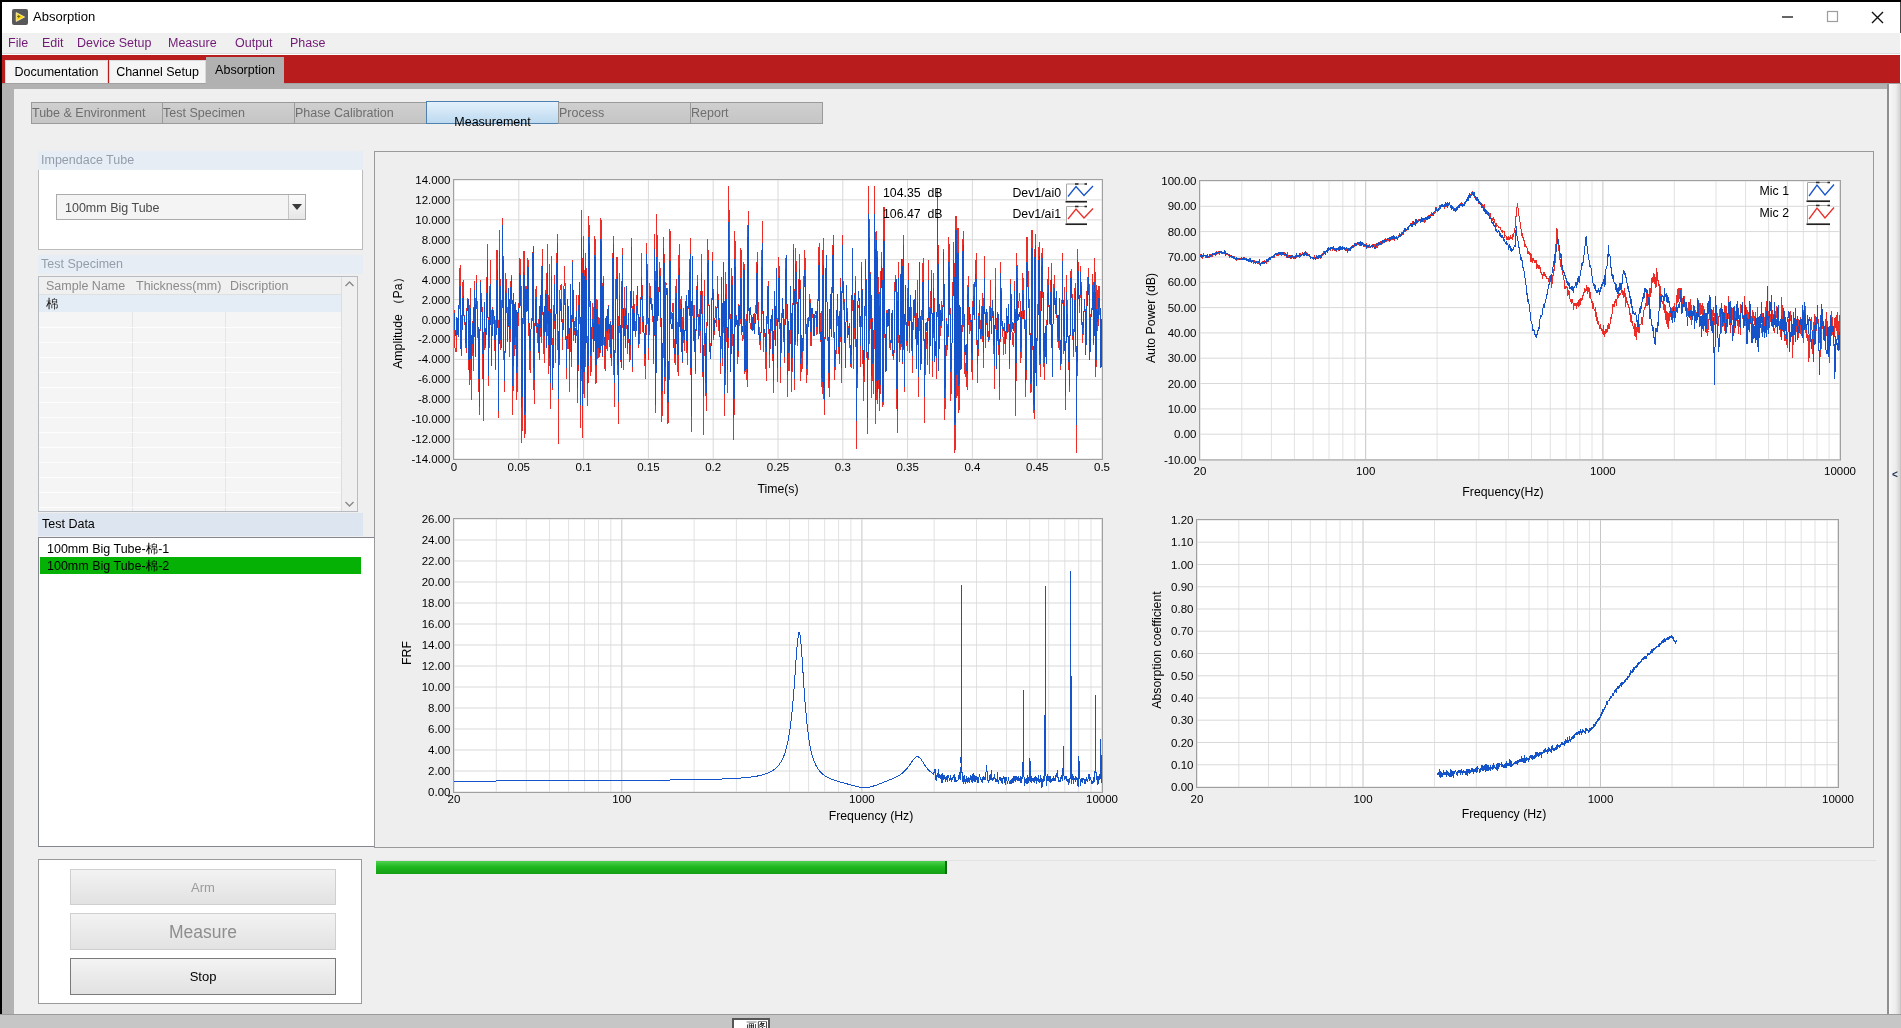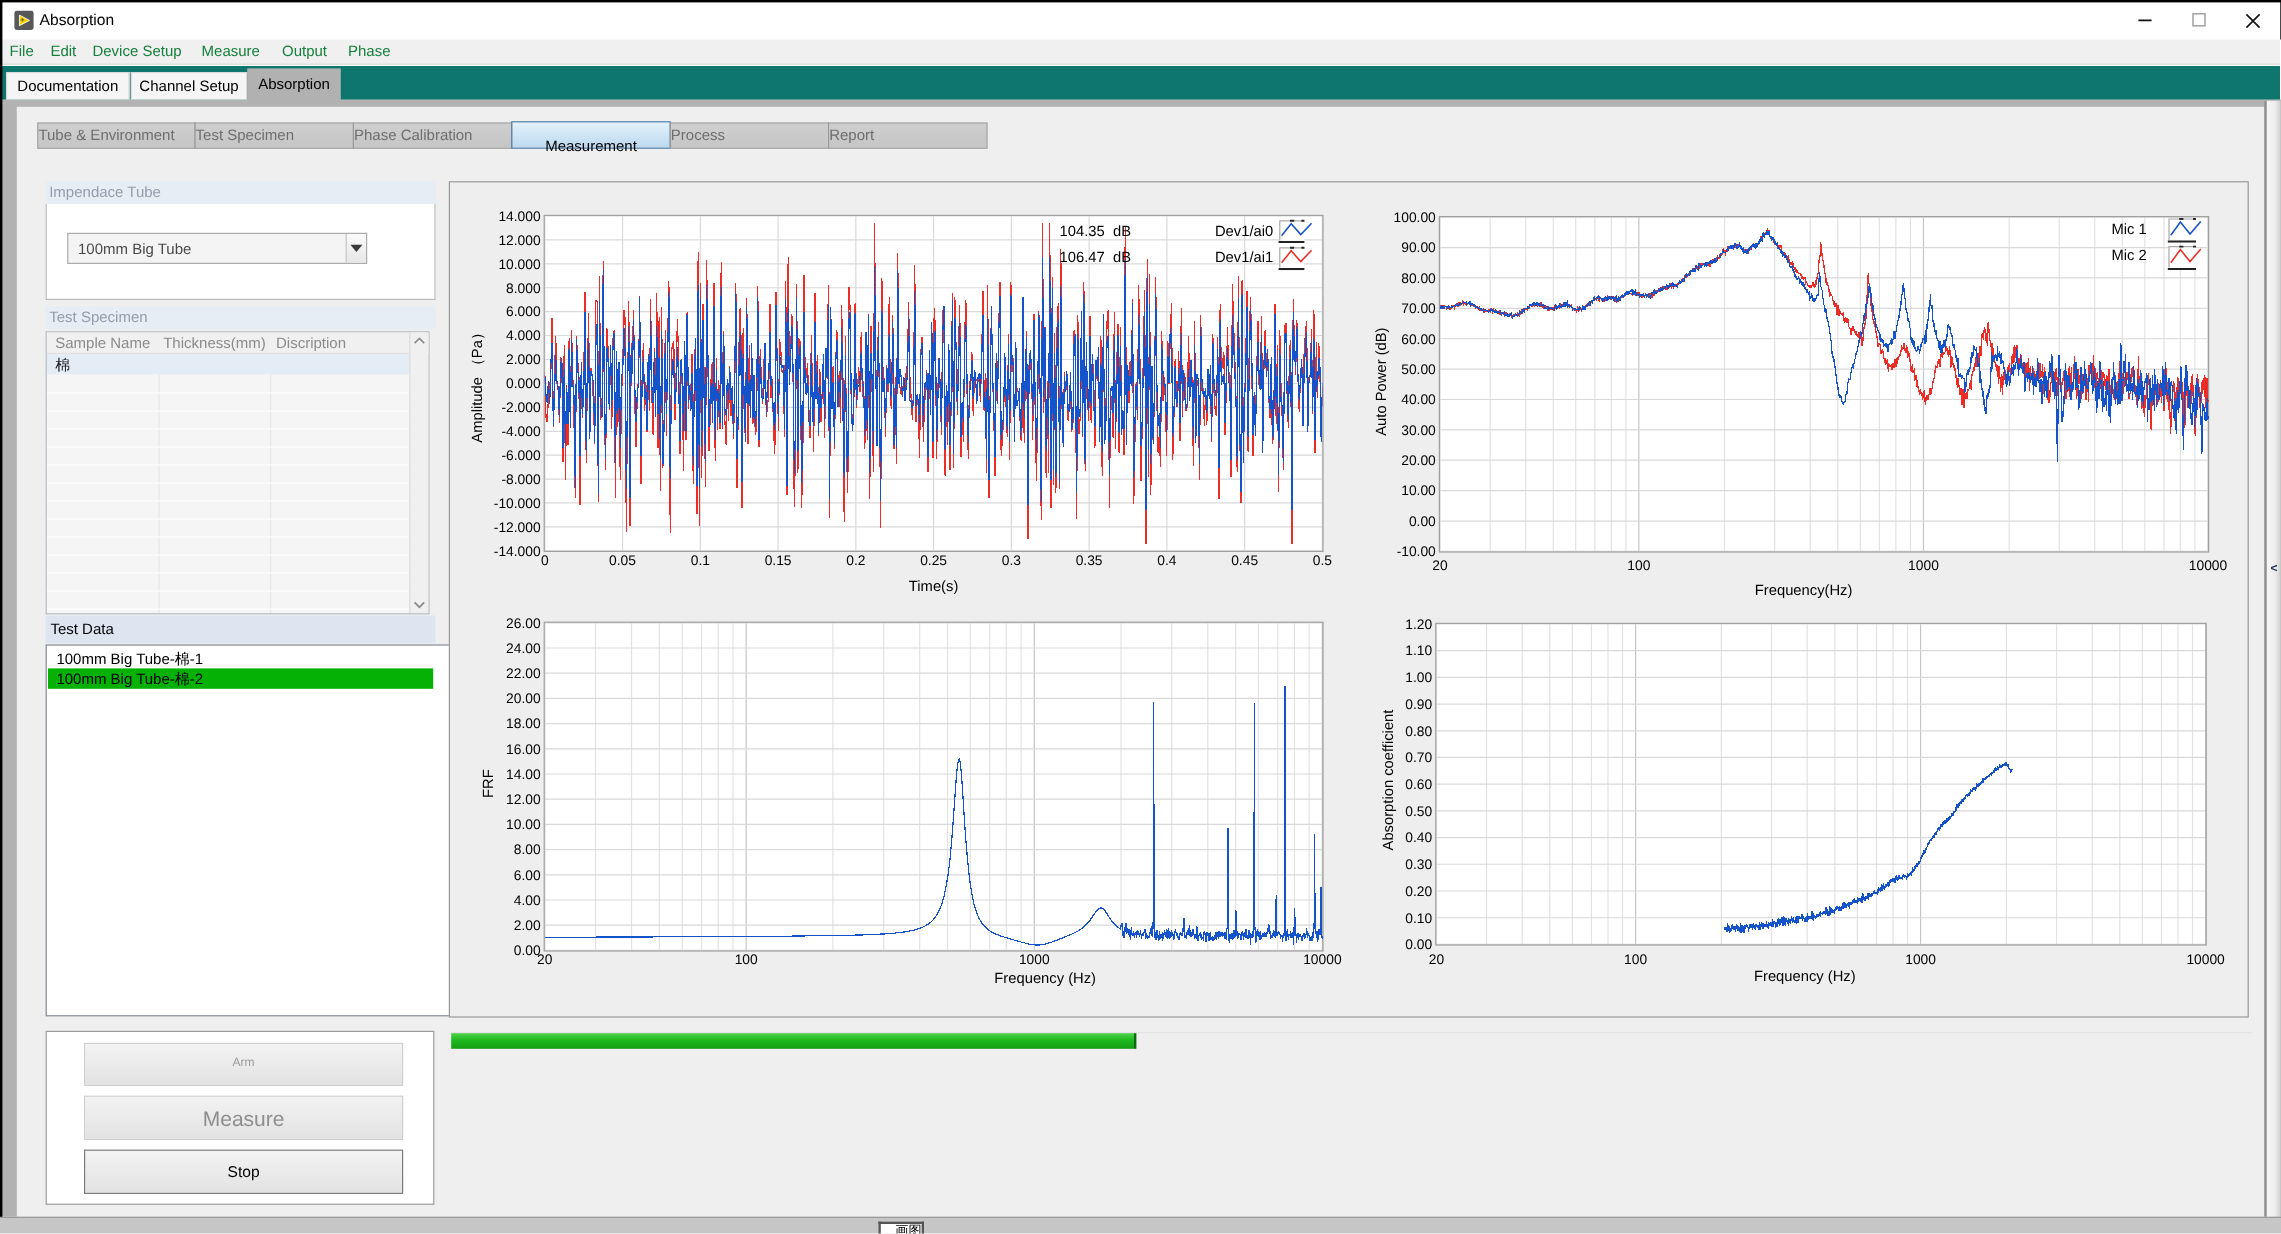--- a/index.html
+++ b/index.html
@@ -2,22 +2,22 @@
 <html><head><meta charset="utf-8"><style>
 *{margin:0;padding:0;box-sizing:border-box}
 html,body{width:1901px;height:1028px;overflow:hidden}
 body{font-family:"Liberation Sans",sans-serif;background:#fff;position:relative}
 #titlebar{position:absolute;left:0;top:0;width:1901px;height:33px;background:#fff;border-top:1px solid #000;border-left:1px solid #000;border-right:1px solid #4a4a4a}
 #appicon{position:absolute;left:11px;top:8px;width:16px;height:16px;background:#58585a;border-radius:2px}
 #appicon svg{position:absolute;left:0;top:0}
 #title{position:absolute;left:32px;top:8px;font-size:13px;color:#000}
 .winbtn{position:absolute;top:0;height:29px;width:45px;color:#111}
 #menubar{position:absolute;left:1px;top:33px;width:1899px;height:21px;background:#f0f0f0;border-bottom:1px solid #ddd}
-.menu{position:absolute;top:3px;font-size:12.5px;color:#15803d}
-#tabstrip{position:absolute;left:1px;top:55px;width:1899px;height:28px;background:#0f766e}
+.menu{position:absolute;top:3px;font-size:12.5px;color:#701a75}
+#tabstrip{position:absolute;left:1px;top:55px;width:1899px;height:28px;background:#b91c1c}
 .tab{position:absolute;top:5px;height:23px;background:#f5f5f5;border:1px solid #dadada;border-bottom:none;font-size:12.5px;color:#000;text-align:center;padding-top:4px}
 #tabsel{position:absolute;top:2px;height:29px;background:#b1b1b1;font-size:12.5px;color:#000;text-align:center;padding-top:6px;z-index:3}
 #tabline{position:absolute;left:0px;top:83px;width:1901px;height:1px;background:#a2a2a2}
 #page{position:absolute;left:1px;top:84px;width:1900px;height:930px;background:#b2b2b2}
 #panel{position:absolute;left:13px;top:5px;width:1873px;height:925px;background:#efefef}
 .pbtn{position:absolute;top:13px;height:22px;background:linear-gradient(#cfcfcf,#c5c5c5);border:1px solid #9a9a9a;font-size:12.5px;color:#6e6e6e;text-align:left;padding-top:3px}
 #pbtnsel{position:absolute;top:12px;height:23px;background:linear-gradient(#e3f1fc,#bdd9ef);border:1.5px solid #4e81ad;font-size:12.5px;color:#000;text-align:center;padding-top:13px}
 .ghead{position:absolute;width:325px;height:19px;background:#e7edf4;font-size:12.5px;color:#939dab;padding:2px 0 0 3px}
 .gheadb{position:absolute;width:325px;height:23px;background:#dde6f0;font-size:12.5px;color:#000;padding:4px 0 0 4px}
 #ibox{position:absolute;left:24px;top:81px;width:325px;height:80px;background:#fff;border:1px solid #bbb;border-top:none}
@@ -129,21 +129,21 @@
       </div>
     </div>
 
     <div class="gheadb" style="left:24px;top:424px">Test Data</div>
     <div id="tdlist">
       <div class="tdi" style="top:2px">100mm Big Tube-棉-1</div>
       <div class="tdi" style="top:19px;background:#04b104">100mm Big Tube-棉-2</div>
     </div>
 
     <div id="btnbox">
-      <div class="abtn" style="top:9px;height:36px;font-size:10px;color:#9b9b9b;padding-top:10px">Arm</div>
+      <div class="abtn" style="top:9px;height:36px;font-size:13px;color:#9b9b9b;padding-top:10px">Arm</div>
       <div class="abtn" style="top:53px;height:37px;font-size:17.5px;color:#8e8e8e;padding-top:8px">Measure</div>
       <div class="abtn" style="top:98px;height:37px;font-size:13px;color:#000;border-color:#7a7a7a;padding-top:10px">Stop</div>
     </div>
 
     <div id="chartpanel"></div>
     <div id="progress">
         <div id="progfill"></div>
       </div>
   </div>
   <div id="splitter">

